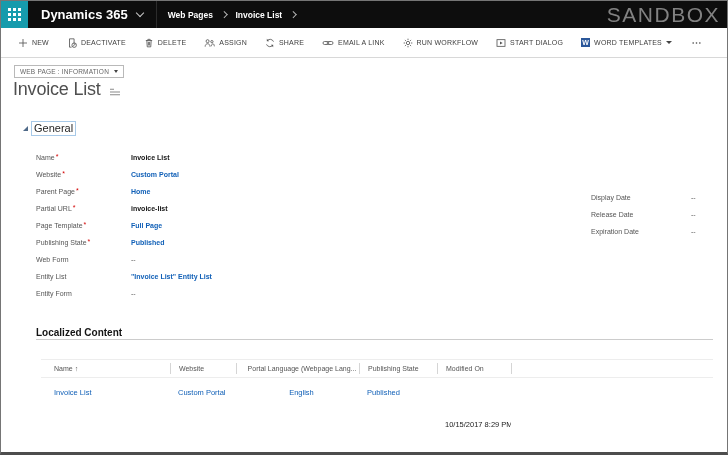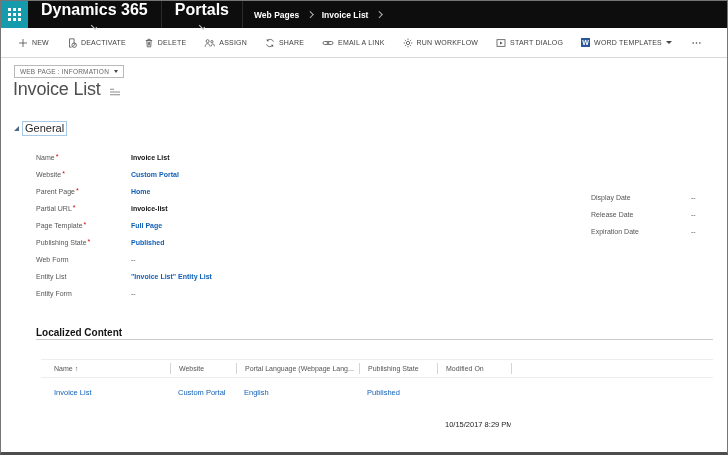--- a/index.html
+++ b/index.html
@@ -5,22 +5,22 @@
   html,body{margin:0;padding:0;background:#fff;}
   .frame{width:728px;height:455px;box-sizing:border-box;position:relative;overflow:hidden;
     background:#fff;border:1px solid #757575;border-bottom:3px solid #4d4d4d;
     font-family:"Liberation Sans",sans-serif;-webkit-font-smoothing:antialiased;}
 
   
   .topnav{height:27px;background:#0d0d0d;display:flex;align-items:stretch;color:#fff;}
   .waffle{width:27px;background:#169bac;display:flex;align-items:center;justify-content:center;cursor:pointer;}
   .waffle-grid{display:grid;grid-template-columns:repeat(3,3px);grid-gap:2px;}
   .waffle-grid i{width:3px;height:3px;background:#fff;display:block;}
-  .nav-item{display:flex;align-items:center;gap:9px;padding:0 13px;font-size:16px;font-weight:600;
-    border-right:1px solid #2c2c2c;cursor:pointer;white-space:nowrap;flex-direction:column;}
+  .nav-item{display:flex;align-items:center;gap:9px;padding:0 13px;font-size:13px;font-weight:600;
+    border-right:1px solid #2c2c2c;cursor:pointer;white-space:nowrap;}
   .chev{width:5px;height:5px;border-right:1.4px solid #c9c9c9;border-bottom:1.4px solid #c9c9c9;
     transform:rotate(45deg);margin-top:-3px;}
   .breadcrumb{display:flex;align-items:center;gap:9px;padding:0 11px;font-size:8.5px;font-weight:700;}
   .bc-item{cursor:pointer;white-space:nowrap;}
   .bc-chev{width:3.5px;height:3.5px;border-right:1.2px solid #b5b5b5;border-top:1.2px solid #b5b5b5;
     transform:rotate(45deg);}
   .sandbox{margin-left:auto;display:flex;align-items:center;padding-right:7px;
     font-size:21px;letter-spacing:1.5px;color:#828282;font-weight:400;}
 
   
@@ -36,21 +36,21 @@
 
   
   .form-pill{position:absolute;left:13px;top:64px;border:1px solid #b9b9b9;color:#666;
     font-size:6.5px;letter-spacing:.2px;padding:2px 5px;display:flex;align-items:center;gap:5px;cursor:pointer;background:#fff;}
   .form-pill .caret{border-top-width:3px;border-left-width:2.5px;border-right-width:2.5px;}
   .page-title{position:absolute;left:12px;top:78px;font-size:18px;color:#4f4f4f;font-weight:400;
     display:flex;align-items:flex-end;gap:8px;letter-spacing:-.2px;}
   .title-switch{margin-bottom:3px;cursor:pointer;}
 
   
-  .section-hdr{position:absolute;left:13px;top:121px;display:flex;align-items:center;gap:4px;cursor:pointer;}
+  .section-hdr{position:absolute;left:22px;top:121px;display:flex;align-items:center;gap:4px;cursor:pointer;}
   .tri{width:0;height:0;border-bottom:5px solid #4e6988;border-left:5px solid transparent;}
   .section-label{font-size:11px;color:#262626;outline:1px solid #a7c9e8;padding:0 2px;line-height:13px;}
 
   
   .fields{position:absolute;left:35px;top:153px;}
   .frow{display:flex;align-items:baseline;height:17px;font-size:7px;}
   .flabel{width:95px;color:#555;flex:none;}
   .req::after{content:"*";color:#d20000;font-size:7px;margin-left:1px;position:relative;top:-1px;}
   .fvalue{font-weight:700;color:#141414;}
   .fvalue.link{color:#1160b7;cursor:pointer;}
@@ -64,21 +64,21 @@
   .grid{position:absolute;left:40px;top:358px;right:14px;}
   .grid-header{display:flex;align-items:center;height:17px;border-top:1px solid #ededed;border-bottom:1px solid #ededed;}
   .gh{font-size:7px;color:#555;padding-left:8px;box-sizing:border-box;border-left:1px solid #d5d5d5;
     height:11px;line-height:11px;white-space:nowrap;overflow:hidden;cursor:pointer;}
   .gh:first-child{border-left:none;padding-left:13px;}
   .grid-row{display:flex;margin-top:10px;}
   .gc{font-size:7.5px;padding-left:8px;box-sizing:border-box;white-space:nowrap;overflow:hidden;}
   .gc:first-child{padding-left:13px;}
   .gc.link{color:#1160b7;cursor:pointer;}
   .gc.plain{color:#222;margin-top:32px;}
-  .c1{width:129px;flex:none;}.c2{width:66px;flex:none;}.c3{width:123px;flex:none;}
+  .c1{width:129px;flex:none;}.c2{width:66px;flex:none;}.c3{width:123px;flex:none;text-align:center;}
   .c4{width:78px;flex:none;}.c5{width:74px;flex:none;}.c6{flex:1;}
 </style>
 </head>
 <body>
 
 <div class="frame">
 
   <div class="topnav">
     <div class="waffle">
       <span class="waffle-grid">
@@ -88,32 +88,29 @@
           <i></i>
           <i></i>
           <i></i>
           <i></i>
           <i></i>
           <i></i>
         </span>
     </div>
     <div class="nav-item">
       <span>Dynamics 365</span>
-      <span class="chev"></span>
-    </div>
-    <div class="nav-item">
-      <span>Portals</span>
       <span class="chev"></span>
     </div>
     <div class="breadcrumb">
       <span class="bc-item">Web Pages</span>
       <span class="bc-chev"></span>
       <span class="bc-item">Invoice List</span>
       <span class="bc-chev"></span>
     </div>
+    <div class="sandbox">SANDBOX</div>
   </div>
 
   <div class="commandbar">
     <div class="cmd">
       <svg width="10" height="10" viewBox="0 0 12 12">
           <path class="ic" d="M6 1.2v9.6M1.2 6h9.6" stroke-width="1.5"></path>
         </svg>
       <span>NEW</span>
     </div>
     <div class="cmd">

